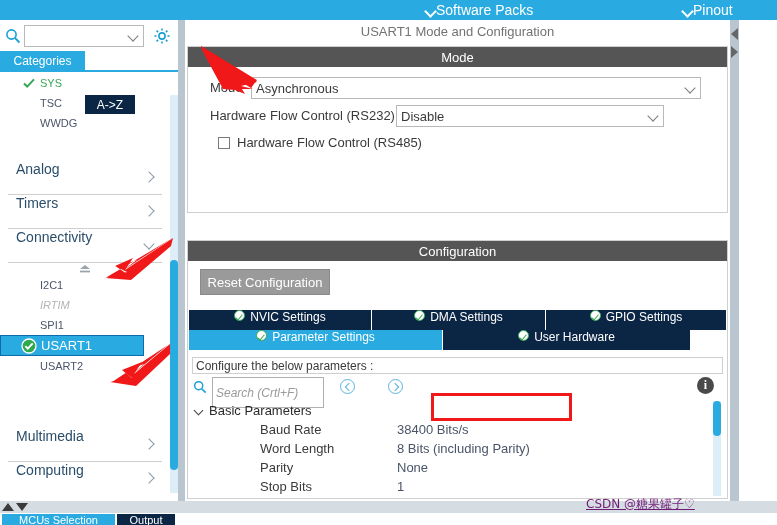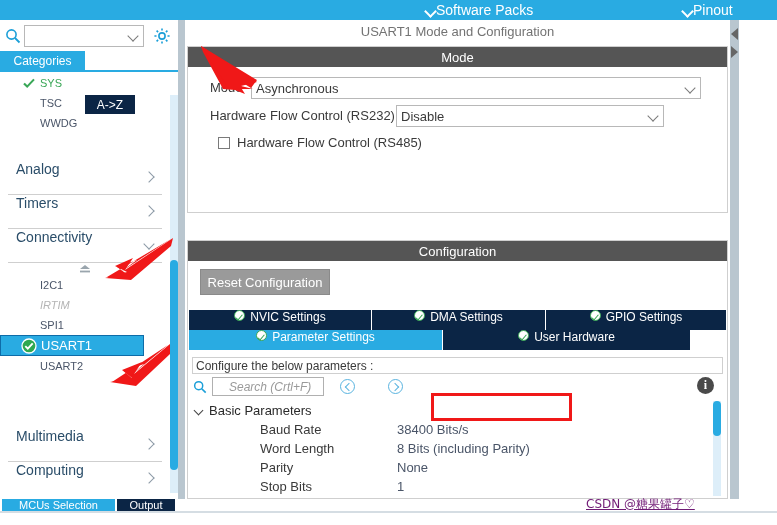--- a/index.html
+++ b/index.html
@@ -158,21 +158,21 @@
     display: flex; align-items: center; gap: 2px; padding-left: 2px;
   }
   .tri-up, .tri-dn {
     width: 0; height: 0; border-left: 6px solid transparent;
     border-right: 6px solid transparent;
   }
   .tri-up { border-bottom: 8px solid #3a3a3a; }
   .tri-dn { border-top: 8px solid #3a3a3a; }
 
   .bottom-tabs {
-    position: absolute; left: 0; top: 499px; width: 777px; height: 12px;
+    position: absolute; left: 0; top: 514px; width: 777px; height: 12px;
     background: #ffffff;
   }
   .bt {
     position: absolute; top: 0; height: 12px;
     display: flex; align-items: center; justify-content: center;
     color: #ffffff; font-size: 11px; white-space: nowrap; overflow: hidden;
   }
   .bt.mcu { left: 2px; width: 113px; background: #29abe2; }
   .bt.out { left: 117px; width: 58px; background: #0b2545; }
 
@@ -251,23 +251,23 @@
   .cfg-note {
     position: absolute; left: 4px; top: 116px; width: 531px; height: 17px;
     border: 1px solid #cfcfcf; background: #ffffff;
     display: flex; align-items: center; padding-left: 3px;
     font-size: 12px; color: #3a3a3a;
   }
   .srch-row {
     position: absolute; left: 4px; top: 136px; width: 531px; height: 22px;
   }
   .srch-input {
-    position: absolute; left: 20px; top: 0px; width: 112px; height: 19px;
+    position: absolute; left: 20px; top: 0px; width: 112px; height: 31px;
     border: 1px solid #b0b0b0; background: #ffffff;
-    display: flex; align-items: center; padding-left: 16px;
+    display: flex; align-items: center; padding-left: 3px;
     font-size: 12px; color: #9a9a9a; font-style: italic;
   }
   .nav-circ {
     position: absolute; top: 2px; width: 15px; height: 15px;
     border-radius: 50%; border: 1.5px solid #5ab4e0;
   }
   .nav-circ::before {
     content: ""; position: absolute; top: 3.5px;
     width: 5px; height: 5px;
     border-left: 1.5px solid #5ab4e0; border-bottom: 1.5px solid #5ab4e0;

